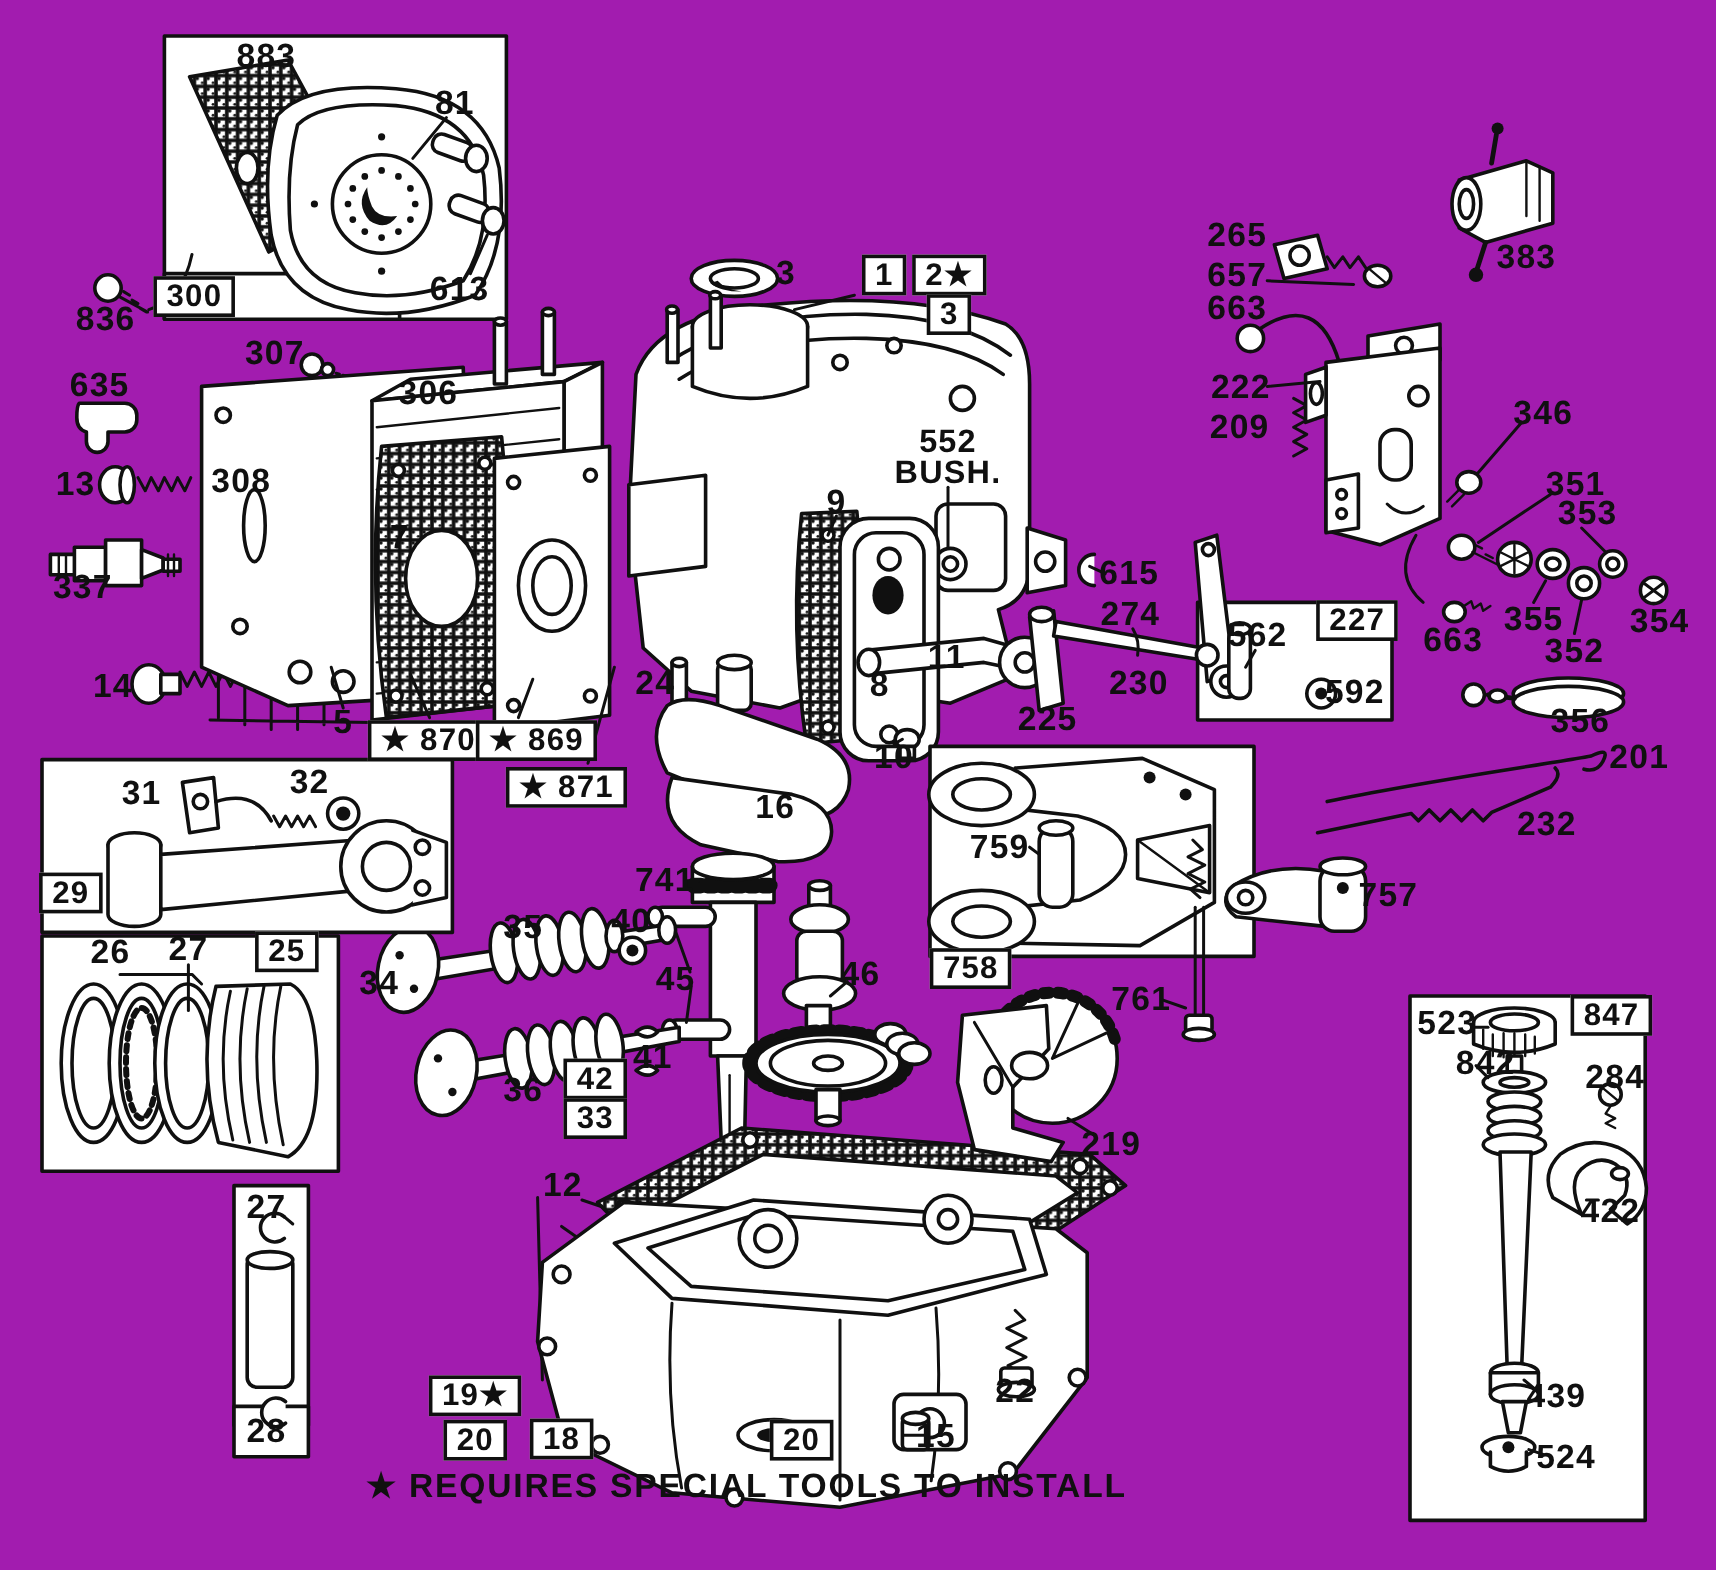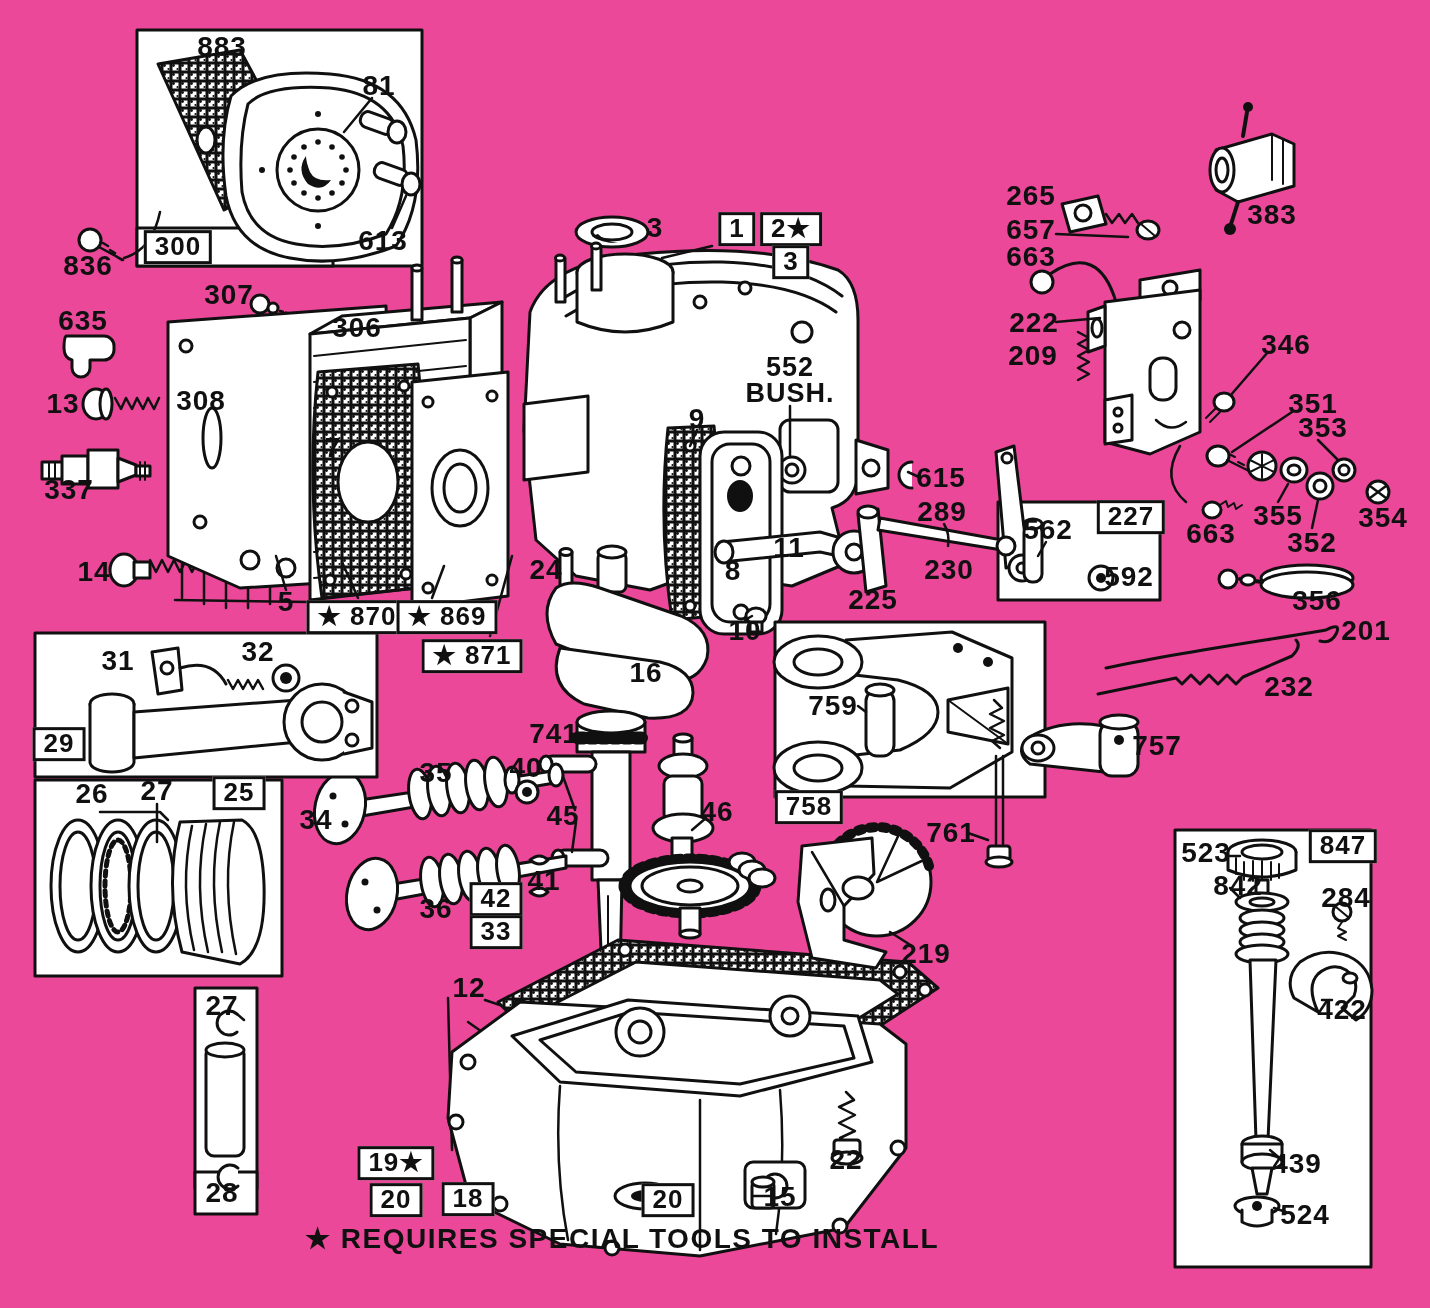--- a/index.html
+++ b/index.html
@@ -1,16 +1,16 @@
 <!DOCTYPE html>
 <html><head>
 <meta charset="utf-8">
 <style>
   html,body{margin:0;padding:0;background:#fff;}
-  #page{position:relative;width:1430px;height:1308px;background:#ec4899;overflow:hidden;
+  #page{position:relative;width:1430px;height:1308px;background:#a21caf;overflow:hidden;
         font-family:"Liberation Sans",sans-serif;}
   #art{position:absolute;left:0;top:0;}
   #labels{position:absolute;left:0;top:0;width:100%;height:100%;}
   .lbl{position:absolute;transform:translate(-50%,-50%);font-weight:700;font-size:28px;
        color:#101010;letter-spacing:1px;white-space:pre-line;text-align:center;line-height:.95;}
   .boxed{border:3px solid #101010;background:#fff;padding:1px 8px 2px 8px;font-size:26px;}
   .foot{position:absolute;transform:translate(-50%,-50%);font-weight:700;font-size:28px;
         color:#101010;letter-spacing:1.5px;white-space:nowrap;}
   svg *{vector-effect:none;}
 </style>
@@ -479,21 +479,21 @@
     <line x1="1228" y1="856" x2="1240" y2="856" stroke-width="2.5"></line>
     <line x1="1230" y1="888" x2="1240" y2="898" stroke-width="2.5"></line>
     <line x1="1332" y1="1000" x2="1322" y2="1000" stroke-width="2.5"></line>
   </g>
 </svg>
 
 <div id="labels">
       <div class="lbl" style="left: 222px; top: 47px;">883</div>
       <div class="lbl" style="left: 379px; top: 86px;">81</div>
       <div class="lbl" style="left: 88px; top: 266px;">836</div>
-      <div class="lbl boxed" style="left: 178px; top: 247px;">300</div>
+      <div class="lbl boxed" style="left: 162px; top: 247px;">300</div>
       <div class="lbl" style="left: 383px; top: 241px;">613</div>
       <div class="lbl" style="left: 229px; top: 295px;">307</div>
       <div class="lbl" style="left: 357px; top: 328px;">306</div>
       <div class="lbl" style="left: 83px; top: 321px;">635</div>
       <div class="lbl" style="left: 63px; top: 404px;">13</div>
       <div class="lbl" style="left: 201px; top: 401px;">308</div>
       <div class="lbl" style="left: 333px; top: 448px;">7</div>
       <div class="lbl" style="left: 69px; top: 490px;">337</div>
       <div class="lbl" style="left: 94px; top: 572px;">14</div>
       <div class="lbl" style="left: 286px; top: 602px;">5</div>
@@ -502,21 +502,21 @@
       <div class="lbl boxed" style="left: 791px; top: 229px;">2★</div>
       <div class="lbl boxed" style="left: 791px; top: 262px;">3</div>
       <div class="lbl" style="left: 790px; top: 381px; font-size: 27px;">552
 BUSH.</div>
       <div class="lbl" style="left: 697px; top: 419px;">9</div>
       <div class="lbl" style="left: 546px; top: 570px;">24</div>
       <div class="lbl" style="left: 733px; top: 571px;">8</div>
       <div class="lbl" style="left: 789px; top: 548px;">11</div>
       <div class="lbl" style="left: 745px; top: 631px;">10</div>
       <div class="lbl" style="left: 941px; top: 478px;">615</div>
-      <div class="lbl" style="left: 942px; top: 512px;">289</div>
+      <div class="lbl" style="left: 942px; top: 512px;">274</div>
       <div class="lbl" style="left: 949px; top: 570px;">230</div>
       <div class="lbl" style="left: 873px; top: 600px;">225</div>
       <div class="lbl" style="left: 1048px; top: 530px;">562</div>
       <div class="lbl boxed" style="left: 1131px; top: 517px;">227</div>
       <div class="lbl" style="left: 1129px; top: 577px;">592</div>
       <div class="lbl" style="left: 1031px; top: 196px;">265</div>
       <div class="lbl" style="left: 1031px; top: 230px;">657</div>
       <div class="lbl" style="left: 1031px; top: 257px;">663</div>
       <div class="lbl" style="left: 1034px; top: 323px;">222</div>
       <div class="lbl" style="left: 1033px; top: 356px;">209</div>

